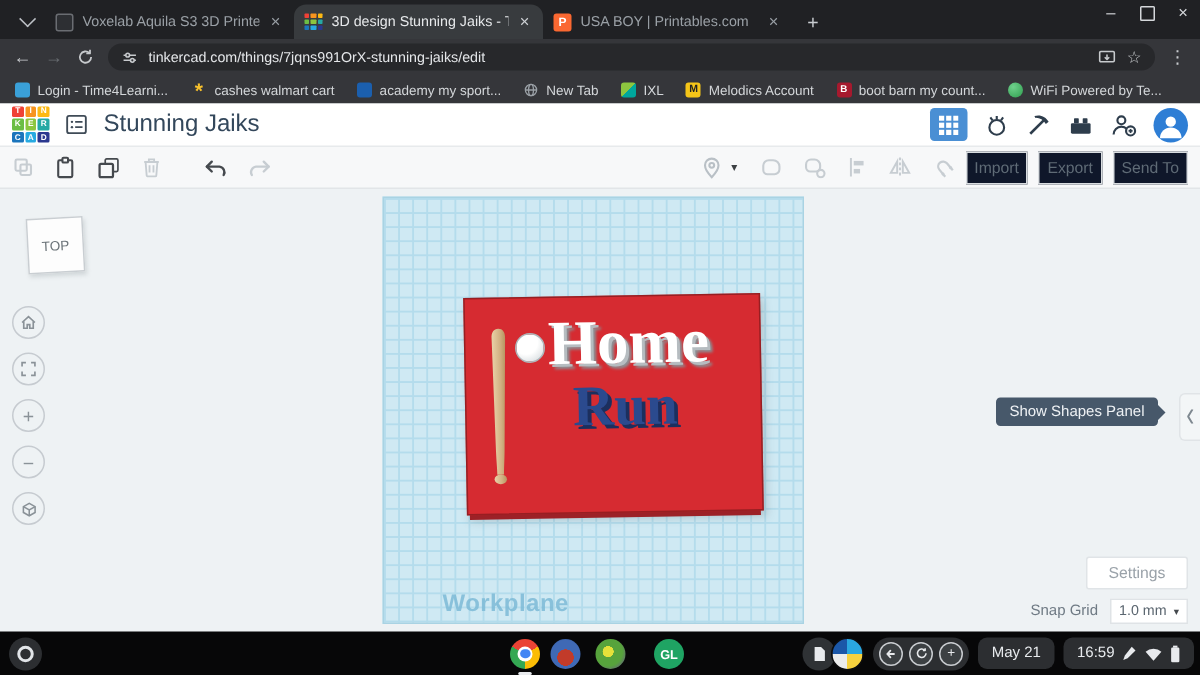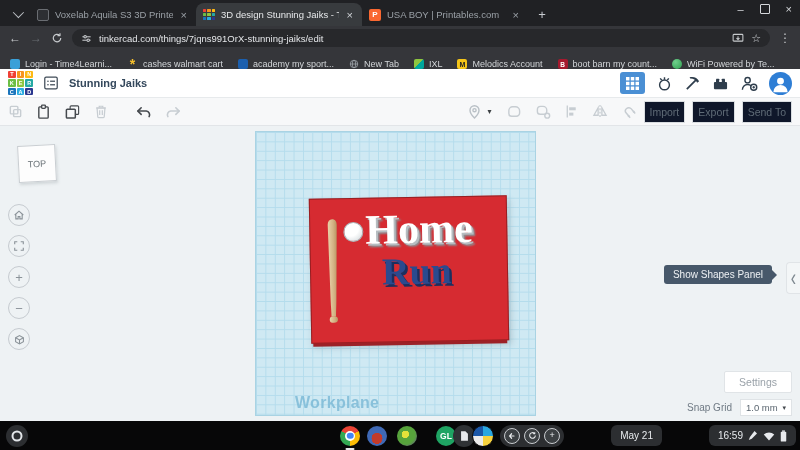--- a/index.html
+++ b/index.html
@@ -29,21 +29,21 @@
   .urlrow{height:24px;background:#35363a;display:flex;align-items:center;padding:0 9px;gap:9px;}
   .navi{font-size:12px;color:#c7cacd;line-height:1;}
   .navi.dim{color:#696d72;}
   .omnibox{flex:1;height:18px;background:#27282b;border-radius:9px;display:flex;align-items:center;gap:7px;padding:0 9px;}
   .omnibox .url{flex:1;color:#e4e6e9;font-size:9.5px;white-space:nowrap;overflow:hidden;}
   .ob-ic{display:flex;align-items:center;}
   .star{color:#c7cacd;font-size:11px;}
   .dots3{color:#c7cacd;font-size:12px;letter-spacing:0;}
 
   
-  .bmbar{height:19px;background:#35363a;display:flex;align-items:flex-end;padding:0 10px;gap:15px;font-size:9px;color:#d3d6d9;}
+  .bmbar{height:19px;background:#35363a;display:flex;align-items:center;padding:0 10px;gap:15px;font-size:9px;color:#d3d6d9;}
   .bm{display:flex;align-items:center;gap:5px;white-space:nowrap;}
   .bmi{width:10px;height:10px;border-radius:2px;flex:none;display:flex;align-items:center;justify-content:center;}
   .i-t4l{background:#3aa0d8;}
   .i-walmart{background:transparent;width:11px;}
   .spark{color:#f8c12c;font-size:14px;font-weight:bold;line-height:8px;}
   .i-academy{background:#1b5fae;}
   .i-ixl{background:linear-gradient(135deg,#8dc63f 0 50%,#00a79d 50%);}
   .i-melodics{background:#f5c518;color:#222;font-size:7px;font-weight:bold;}
   .i-bootbarn{background:#a6192e;color:#fff;font-size:6.5px;font-weight:bold;}
   .i-wifi{background:radial-gradient(circle at 35% 30%,#6fd08c,#2f9e4f);border-radius:50%;}
@@ -51,21 +51,21 @@
   .bm-sep{width:1px;height:11px;background:#5b5f64;}
 
   
   .appheader{height:29px;background:#ffffff;display:flex;align-items:center;padding:0 8px;gap:10px;border-bottom:1px solid #e7eaec;box-sizing:border-box;}
   .tclogo{width:25px;height:25px;display:grid;grid-template-columns:repeat(3,1fr);grid-template-rows:repeat(3,1fr);gap:1px;}
   .tclogo span{display:flex;align-items:center;justify-content:center;color:#fff;font-size:5.5px;font-weight:bold;border-radius:1px;}
   .lg1{background:#ef4136;} .lg2{background:#f7941e;} .lg3{background:#fdb913;}
   .lg4{background:#6cbe45;} .lg5{background:#8cc63f;} .lg6{background:#26a9a4;}
   .lg7{background:#1b75bc;} .lg8{background:#27aae1;} .lg9{background:#2b388f;}
   .doc-btn{display:flex;align-items:center;color:#3f4b57;}
-  .app-title{font-size:11px;font-weight:bold;color:#33475b;}
+  .app-title{font-size:16px;font-weight:normal;color:#33475b;}
   .hdr-right{margin-left:auto;display:flex;align-items:center;gap:11px;}
   .blocks-btn{width:25px;height:22px;background:#4a8fd4;border-radius:3px;display:flex;align-items:center;justify-content:center;}
   .hico{display:flex;align-items:center;color:#2e3d4c;}
   .avatar{width:23px;height:23px;border-radius:50%;background:#2e7ed5;display:flex;align-items:center;justify-content:center;overflow:hidden;}
 
   
   .toolbar{height:28px;background:#f7f8f9;border-bottom:1px solid #e2e5e8;display:flex;align-items:center;padding:0 8px;box-sizing:border-box;}
   .ticon{display:flex;align-items:center;justify-content:center;margin-right:13px;color:#45494e;}
   .ticon.disabled{color:#c7cdd2;}
   .tsep{width:14px;}
@@ -131,21 +131,21 @@
   .game1{margin-left:7px;background:radial-gradient(circle at 50% 62%,#c23b2a 0 34%,#3f69b5 35% 72%,#20386b 100%);}
   .game2{margin-left:10px;background:radial-gradient(circle at 42% 42%,#e5e13a 0 22%,#57a33c 23% 58%,#6b3fa0 100%);}
   .glc{margin-left:19px;background:#1fa463;color:#fff;font-size:8.5px;font-weight:bold;display:flex;align-items:center;justify-content:center;}
   .shelf-right{position:absolute;right:4px;top:0;height:29px;display:flex;align-items:center;gap:6px;}
   .filesc{width:22px;height:22px;border-radius:50%;background:#2f3235;display:flex;align-items:center;justify-content:center;}
   .paintc{width:22px;height:22px;border-radius:50%;margin-left:-9px;
     background:conic-gradient(#2aa7e0 0 90deg,#f7d23e 90deg 180deg,#ececec 180deg 270deg,#1b57a8 270deg);border:1px solid #0c0c0d;box-sizing:border-box;}
   .quickpill{height:22px;background:#2c2e31;border-radius:11px;display:flex;align-items:center;gap:4px;padding:0 4px;}
   .qbtn{width:16px;height:16px;border-radius:50%;background:#3c4043;border:1px solid #c9ccd0;box-sizing:border-box;
     display:flex;align-items:center;justify-content:center;color:#e8eaed;font-size:9px;line-height:1;}
-  .pill{height:21px;background:#2c2e31;border-radius:6px;display:flex;align-items:center;padding:0 9px;color:#e7eaed;font-size:10px;gap:5px;margin-left:41px;}
+  .pill{height:21px;background:#2c2e31;border-radius:6px;display:flex;align-items:center;padding:0 9px;color:#e7eaed;font-size:10px;gap:5px;}
 
   svg{display:block;}
 </style>
 </head>
 <body>
 
 <div class="screen">
 
   <div class="tabstrip">
     <div class="tabsearch">

